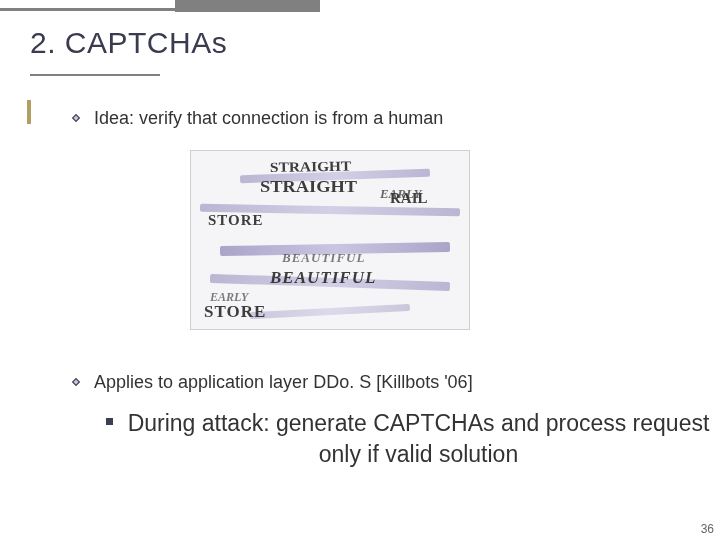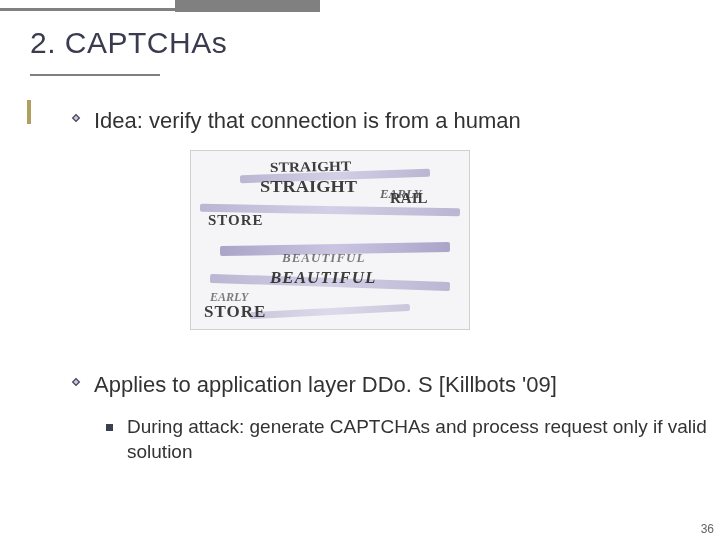--- a/index.html
+++ b/index.html
@@ -57,35 +57,36 @@
   .content {
     position: absolute;
     left: 70px;
     top: 106px;
     width: 620px;
   }
   .b1 {
     display: flex;
     align-items: flex-start;
     margin-bottom: 14px;
-    font-size: 22px;
+    font-size: 18px;
     line-height: 1.35;
   }
   .b1 .diam {
     flex: 0 0 auto;
     margin-right: 12px;
     margin-top: 6px;
   }
   .b2 {
     display: flex;
     align-items: flex-start;
     margin-left: 36px;
     margin-bottom: 6px;
-    font-size: 19px;
+    font-size: 23px;
     line-height: 1.35;
+    text-align: center;
   }
   .b2 .sq {
     flex: 0 0 auto;
     margin-right: 14px;
     margin-top: 10px;
     width: 7px;
     height: 7px;
     background: #3b4050;
   }
   .diam svg { display: block; }
@@ -176,21 +177,21 @@
 </div>
 
 <div class="lower">
   <div class="b1">
     <span class="diam">
       <svg width="12" height="12">
           <rect x="3" y="3" width="6" height="6" fill="#40405a" transform="rotate(45 6 6)"></rect>
           <rect x="4.2" y="4.2" width="3.6" height="3.6" fill="#c8c8d8" transform="rotate(45 6 6)"></rect>
         </svg>
     </span>
-    <span>Applies to application layer DDo. S    [Killbots '09]</span>
+    <span>Applies to application layer DDo. S    [Killbots '06]</span>
   </div>
   <div class="b2">
     <span class="sq"></span>
     <span>During attack: generate CAPTCHAs and process request only if valid solution</span>
   </div>
 </div>
 
 <div class="slidenum">36</div>
 
 </body></html>

